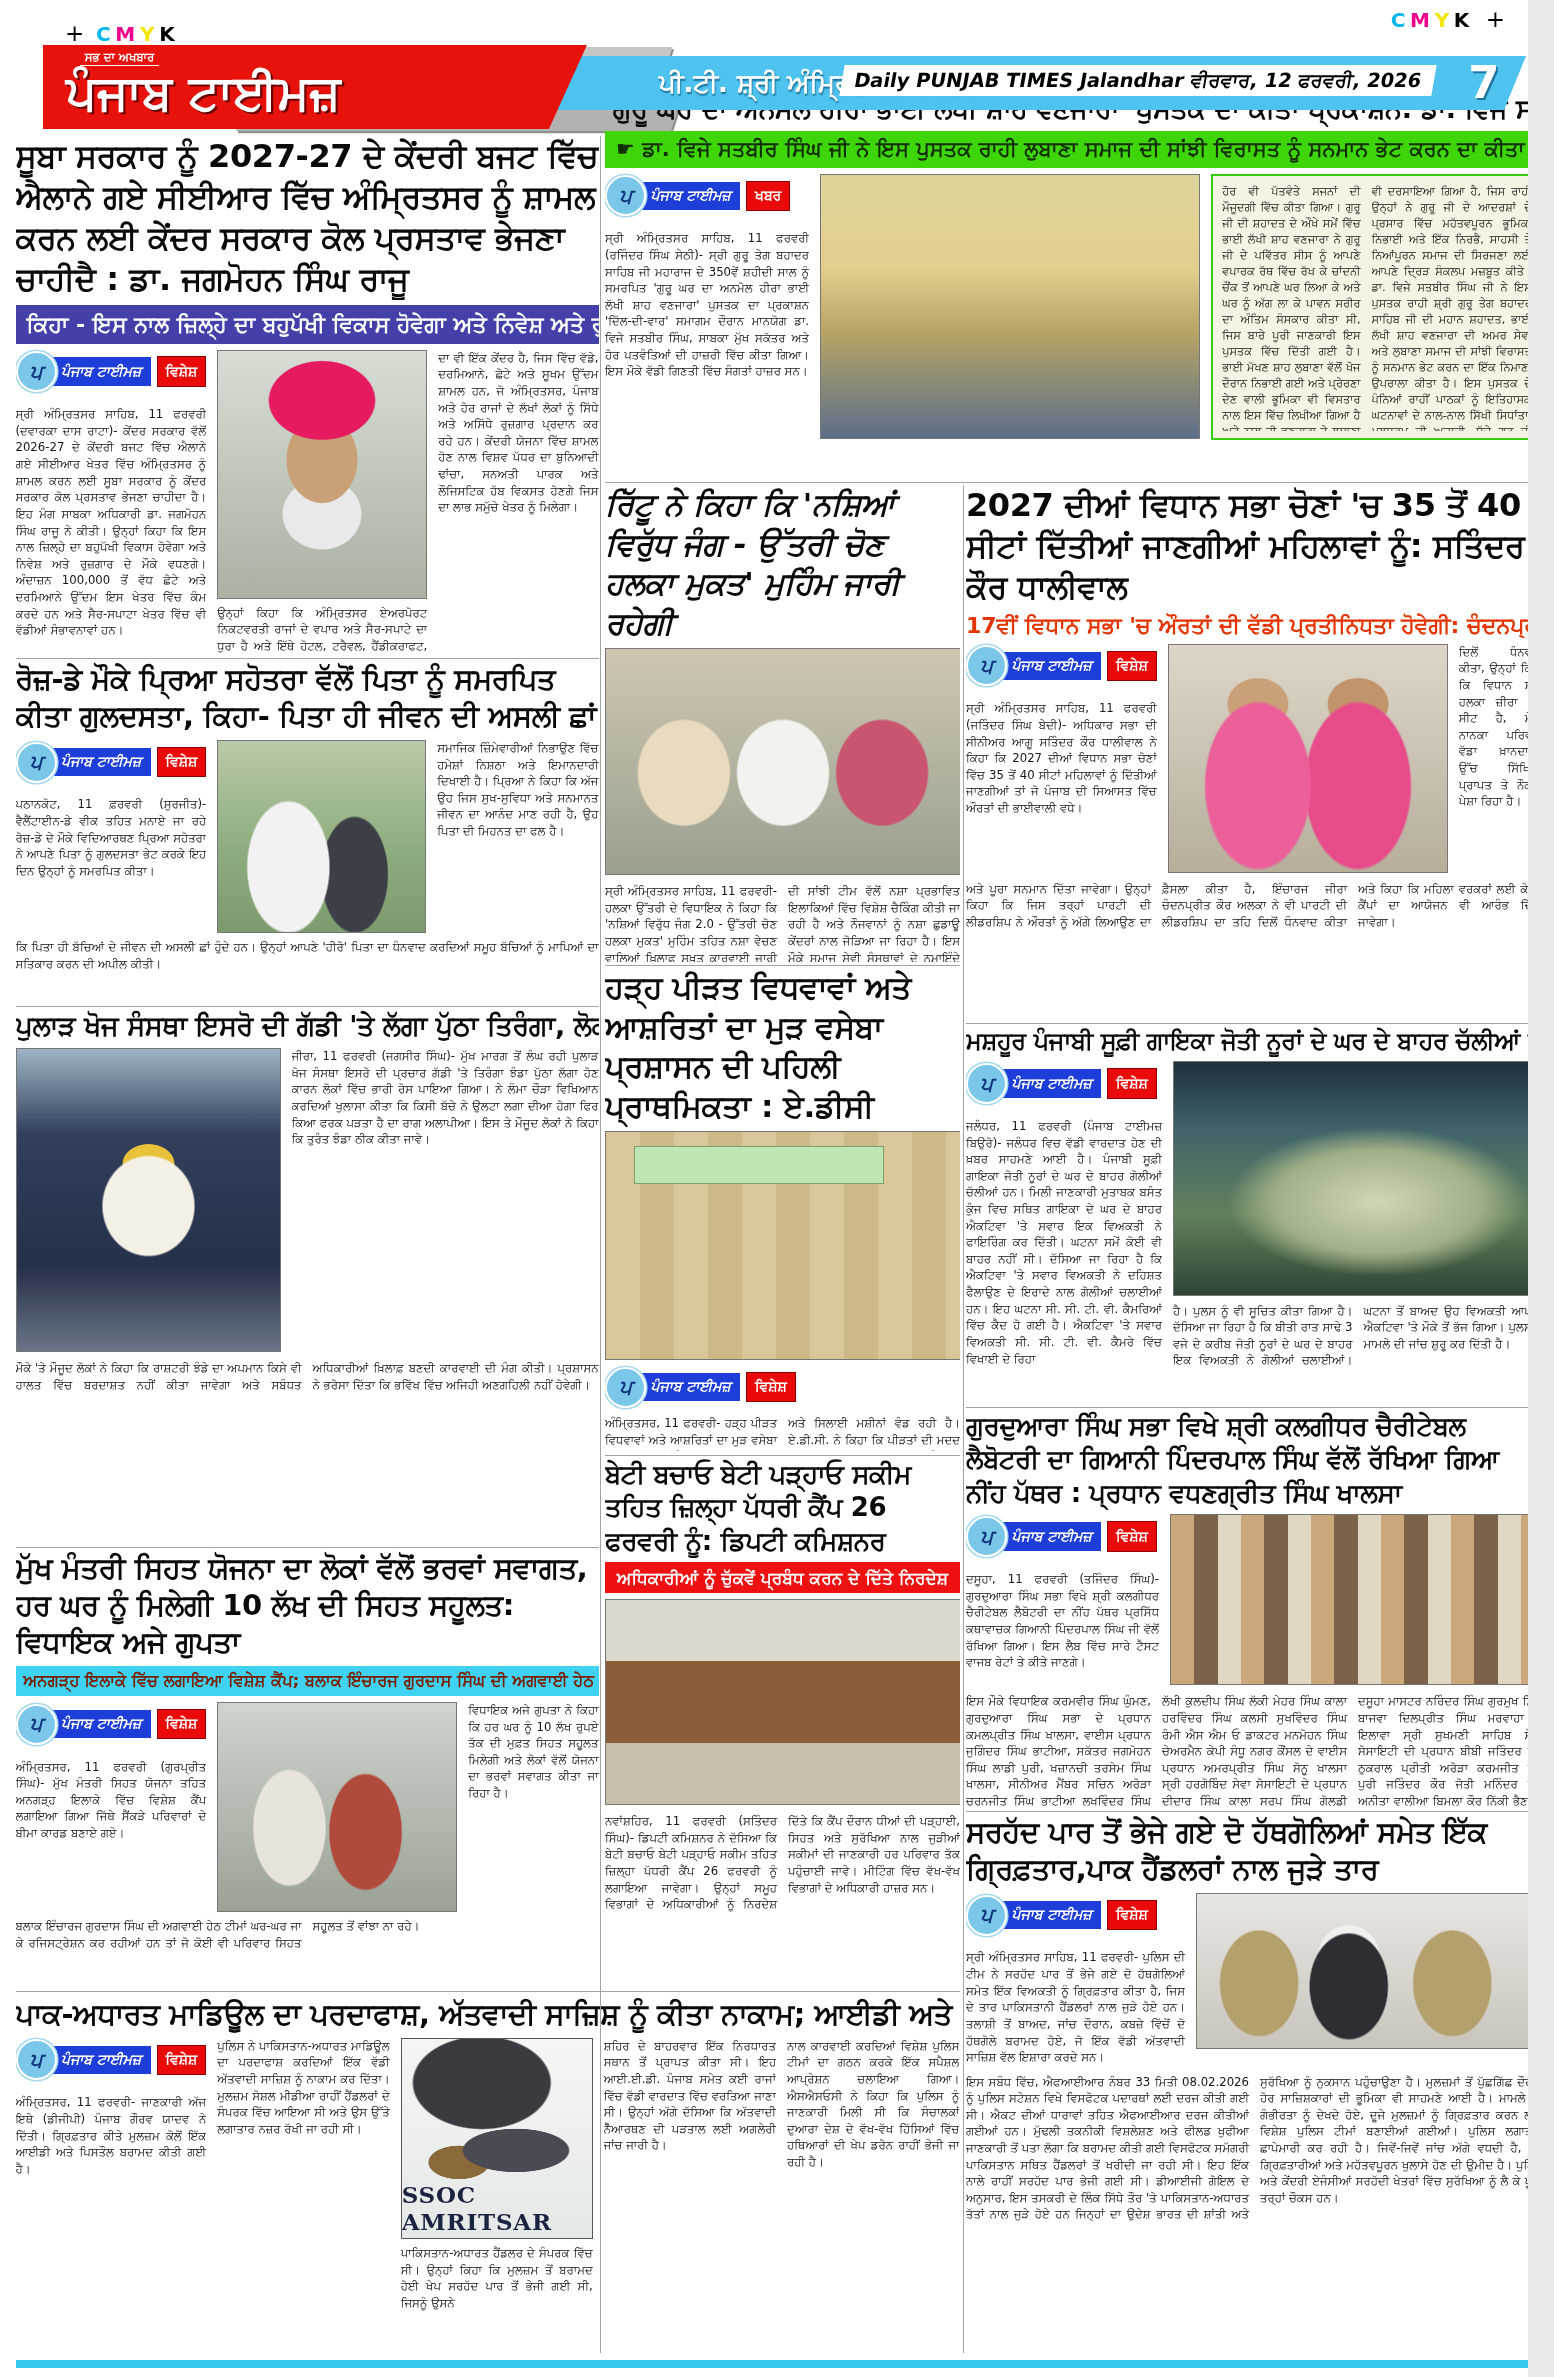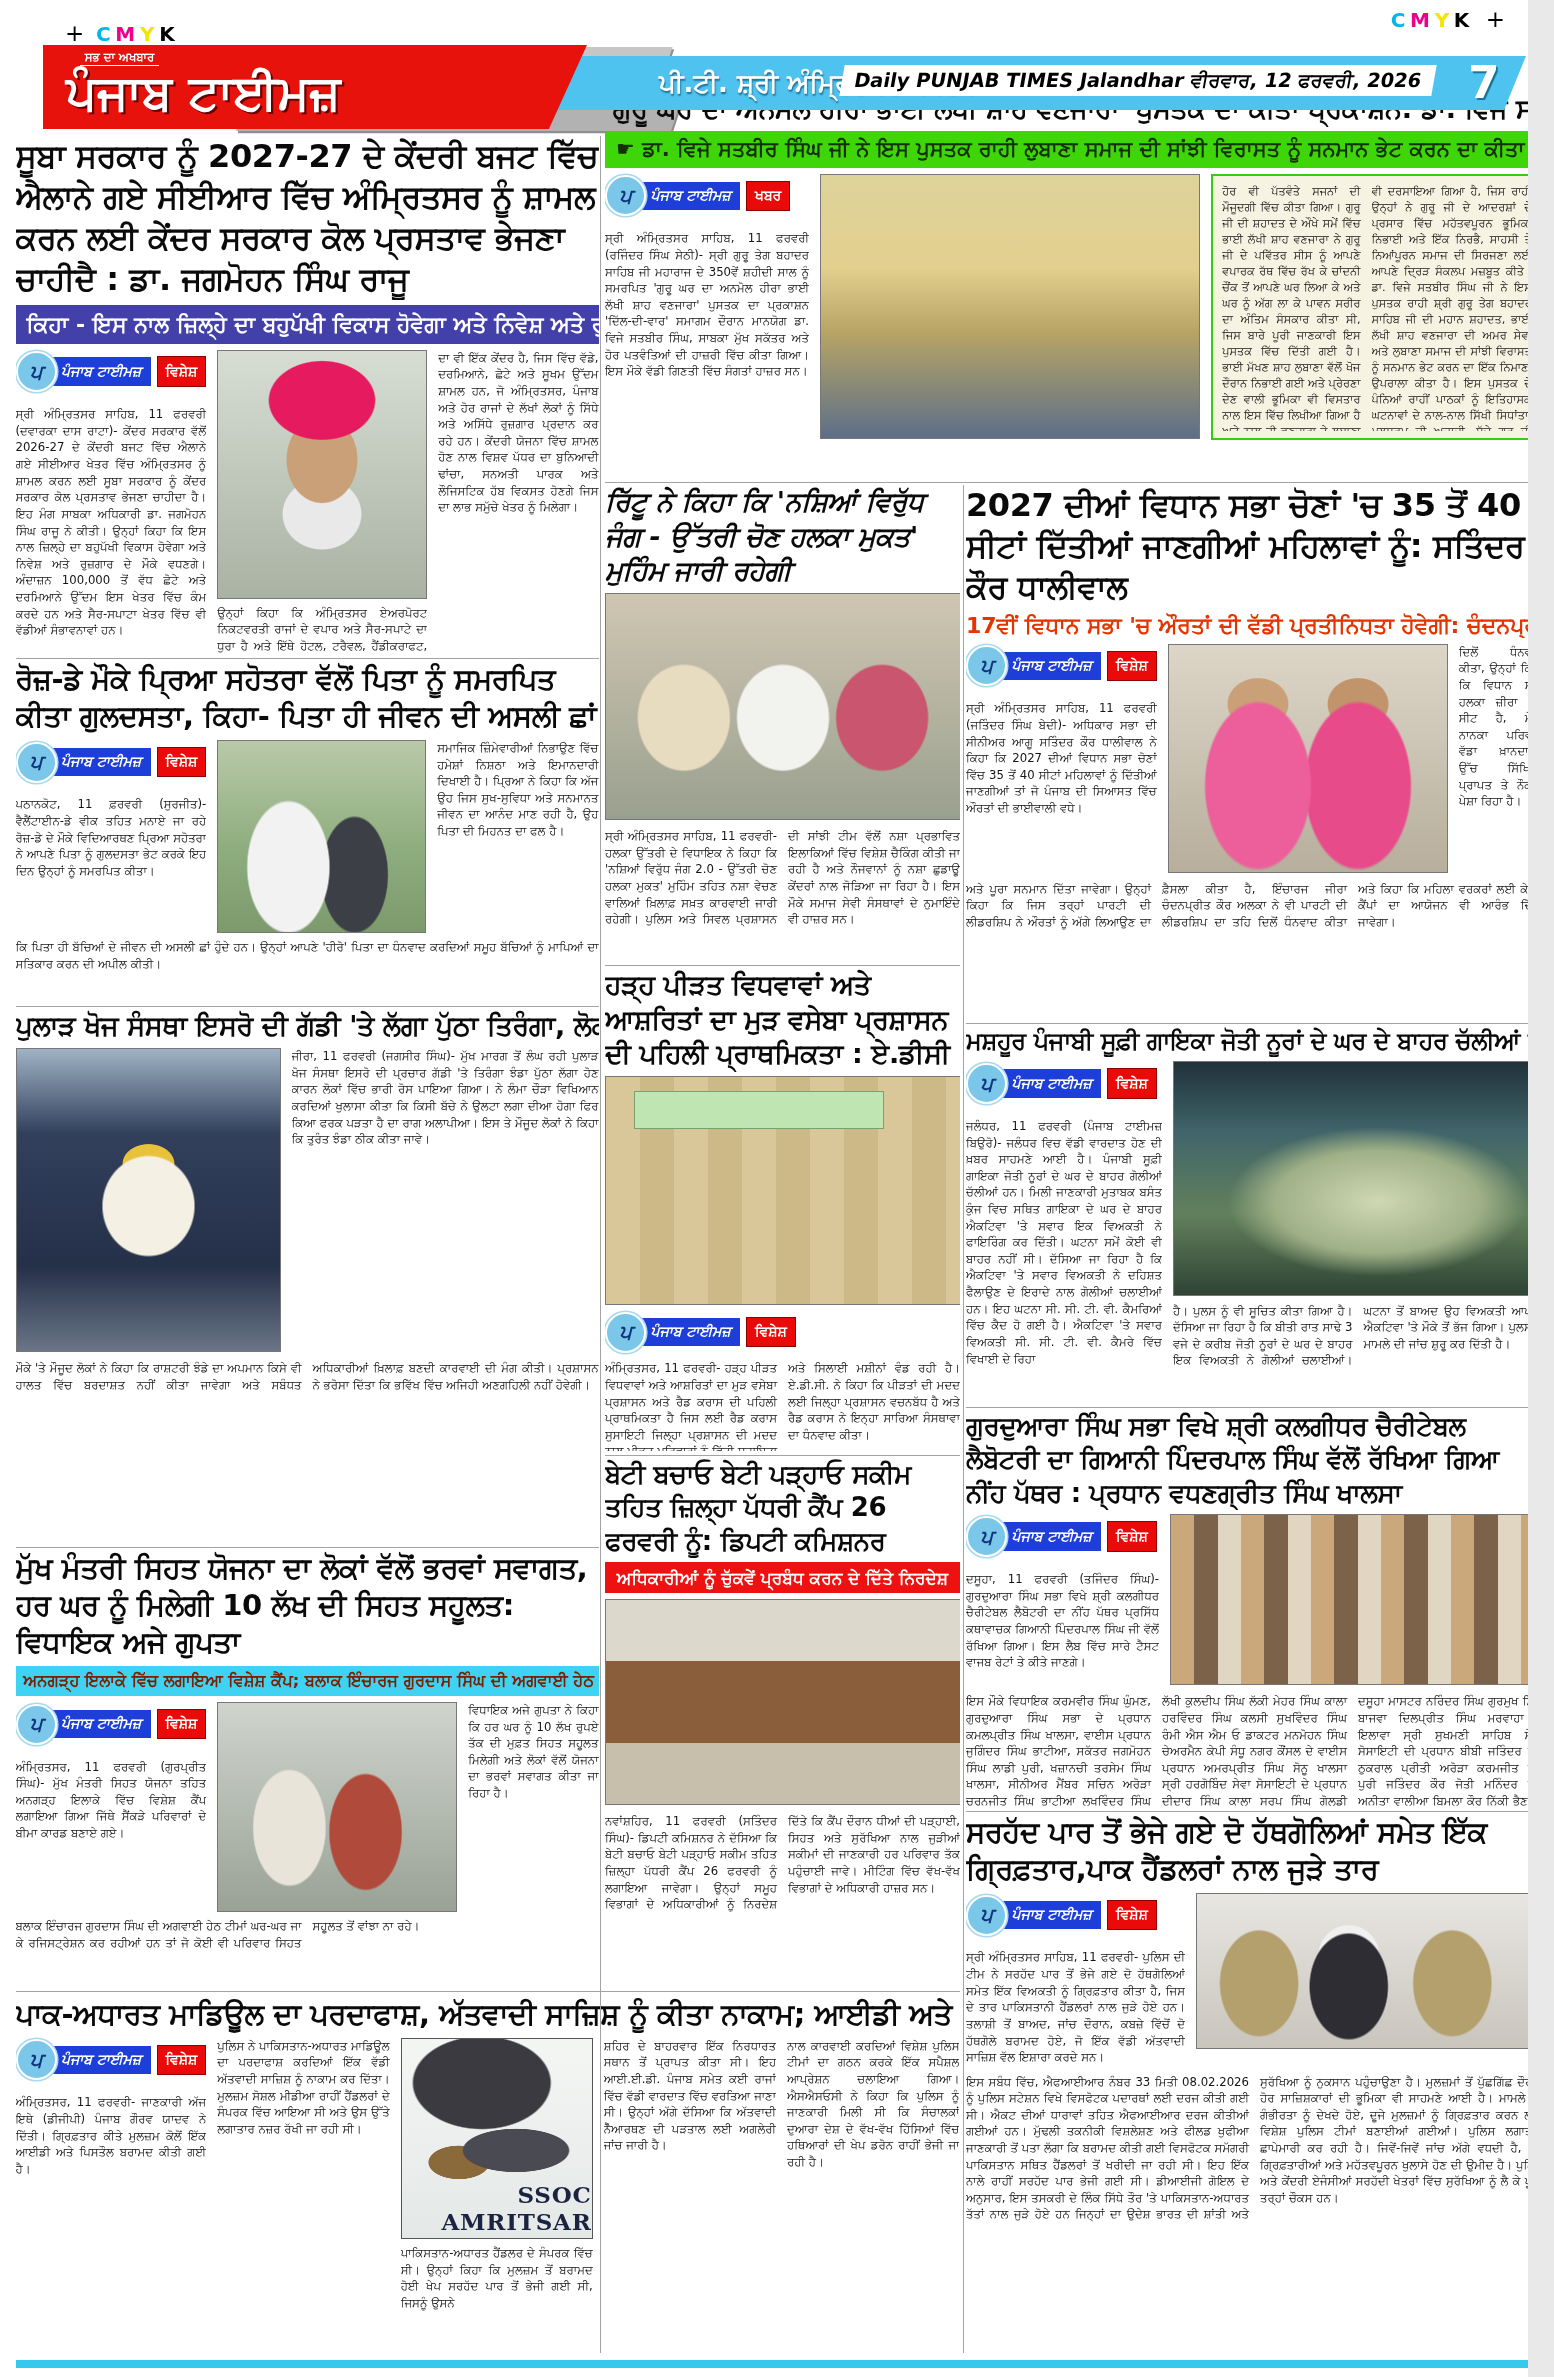--- a/index.html
+++ b/index.html
@@ -20,21 +20,21 @@
             clip-path:polygon(0 0,100% 0,98% 100%,0 100%);box-shadow:3.1px 3.1px 0 #9c9c9c;z-index:2}
   .edition{position:absolute;left:233px;top:11.7px;color:#fff;font-weight:800;font-size:26px;
            text-shadow:0.8px 1.6px 1.6px #187199;white-space:nowrap}
   .datebox{position:absolute;right:92px;top:8.5px;background:#fff;color:#000;font-weight:700;
            font-size:19.4px;padding:3.9px 12.4px;transform:skewX(-10deg);white-space:nowrap}
   .pagenum{position:absolute;right:26.4px;top:0px;color:#fff;font-weight:800;font-size:45px;
            text-shadow:1.6px 1.6px 0.8px #187199}
   
   .art{position:absolute;overflow:hidden}
   .hl{font-weight:800;color:#0a0a0a;margin:0 0 4.7px 0;letter-spacing:-0.4px;line-height:1.28;overflow:hidden}.h42{font-size:32px}.h40{font-size:29px}.h38{font-size:29px}
-  .h36{font-size:27px}.h34{font-size:26px}.h32{font-size:24px}.h30{font-size:27px}
+  .h36{font-size:27px}.h34{font-size:26px}.h32{font-size:24px}.h30{font-size:31px}
   .one{white-space:nowrap}
   .ital{font-style:italic}
   .bar{display:block;font-weight:800;overflow:hidden;white-space:nowrap;margin:1.6px 0 6.2px 0}
   .bar.purple{background:#4341a9;color:#fff;font-size:22px;padding:7px 11px}
   .bar.green{background:#3fd609;color:#123000;font-size:21px;padding:6.2px 11px}
   .bar.redbg{background:#ee1111;color:#fff;font-size:17px;padding:5.4px 7.8px;text-align:center}
   .bar.cyanbg{background:#3fd2f2;color:#7a2000;font-size:16.3px;padding:5.4px 7.8px;text-align:center}
   .subred{color:#e43400;font-weight:800;font-size:22px;white-space:nowrap;overflow:hidden;margin:1.6px 0 6.2px}
   .body{font-size:11.7px;line-height:1.42;text-align:justify;color:#151515;overflow:hidden;margin:0}
   .row{display:flex;gap:11px;align-items:flex-start}
@@ -86,21 +86,21 @@
                    radial-gradient(ellipse 40px 54px at 74% 58%,#b3a06c 96%,transparent),
                    linear-gradient(180deg,#e8e6e2,#c9c5bd)}
   .ph-k{background:linear-gradient(180deg,#ddd8cc 0 30%,#8a5e3b 30% 70%,#c8beac 70% 100%)}
   .ph-l{background:radial-gradient(ellipse 37px 59px at 30% 60%,#e8e4da 96%,transparent),
                    radial-gradient(ellipse 37px 59px at 62% 62%,#b04a3a 96%,transparent),
                    linear-gradient(180deg,#cfd4cc,#9aa296)}
   .ph-m{background:radial-gradient(ellipse 70px 47px at 42% 22%,#3a3a40 97%,transparent),
                    radial-gradient(ellipse 54px 22px at 60% 56%,#4a4a52 97%,transparent),
                    radial-gradient(ellipse 31px 17px at 30% 62%,#8a6a3a 97%,transparent),
                    linear-gradient(180deg,#f4f6f4,#e4e8e6);border:1.6px solid #555}
-  .ph-cap{position:absolute;left:0;right:0;bottom:3.1px;text-align:right;font-weight:800;
+  .ph-cap{position:absolute;left:0;right:0;bottom:3.1px;text-align:left;font-weight:800;
           font-size:23px;color:#1a2340;font-family:"DejaVu Serif","Liberation Serif",serif;letter-spacing:0.8px}
   
   .gbox{border:2.3px solid #35cc12;background:#f7f3e2;padding:7.8px 9.3px;display:flex;gap:11px;overflow:hidden}
   .gbox .body{font-size:11.3px}
   
   .vd{position:absolute;width:0.8px;background:#a3a3a3}
   .hd{position:absolute;height:0.8px;background:#a3a3a3}
   .botbar{position:absolute;left:15.5px;top:2360px;width:1526px;height:7.8px;background:#35c9ee}
 </style>
 </head>

